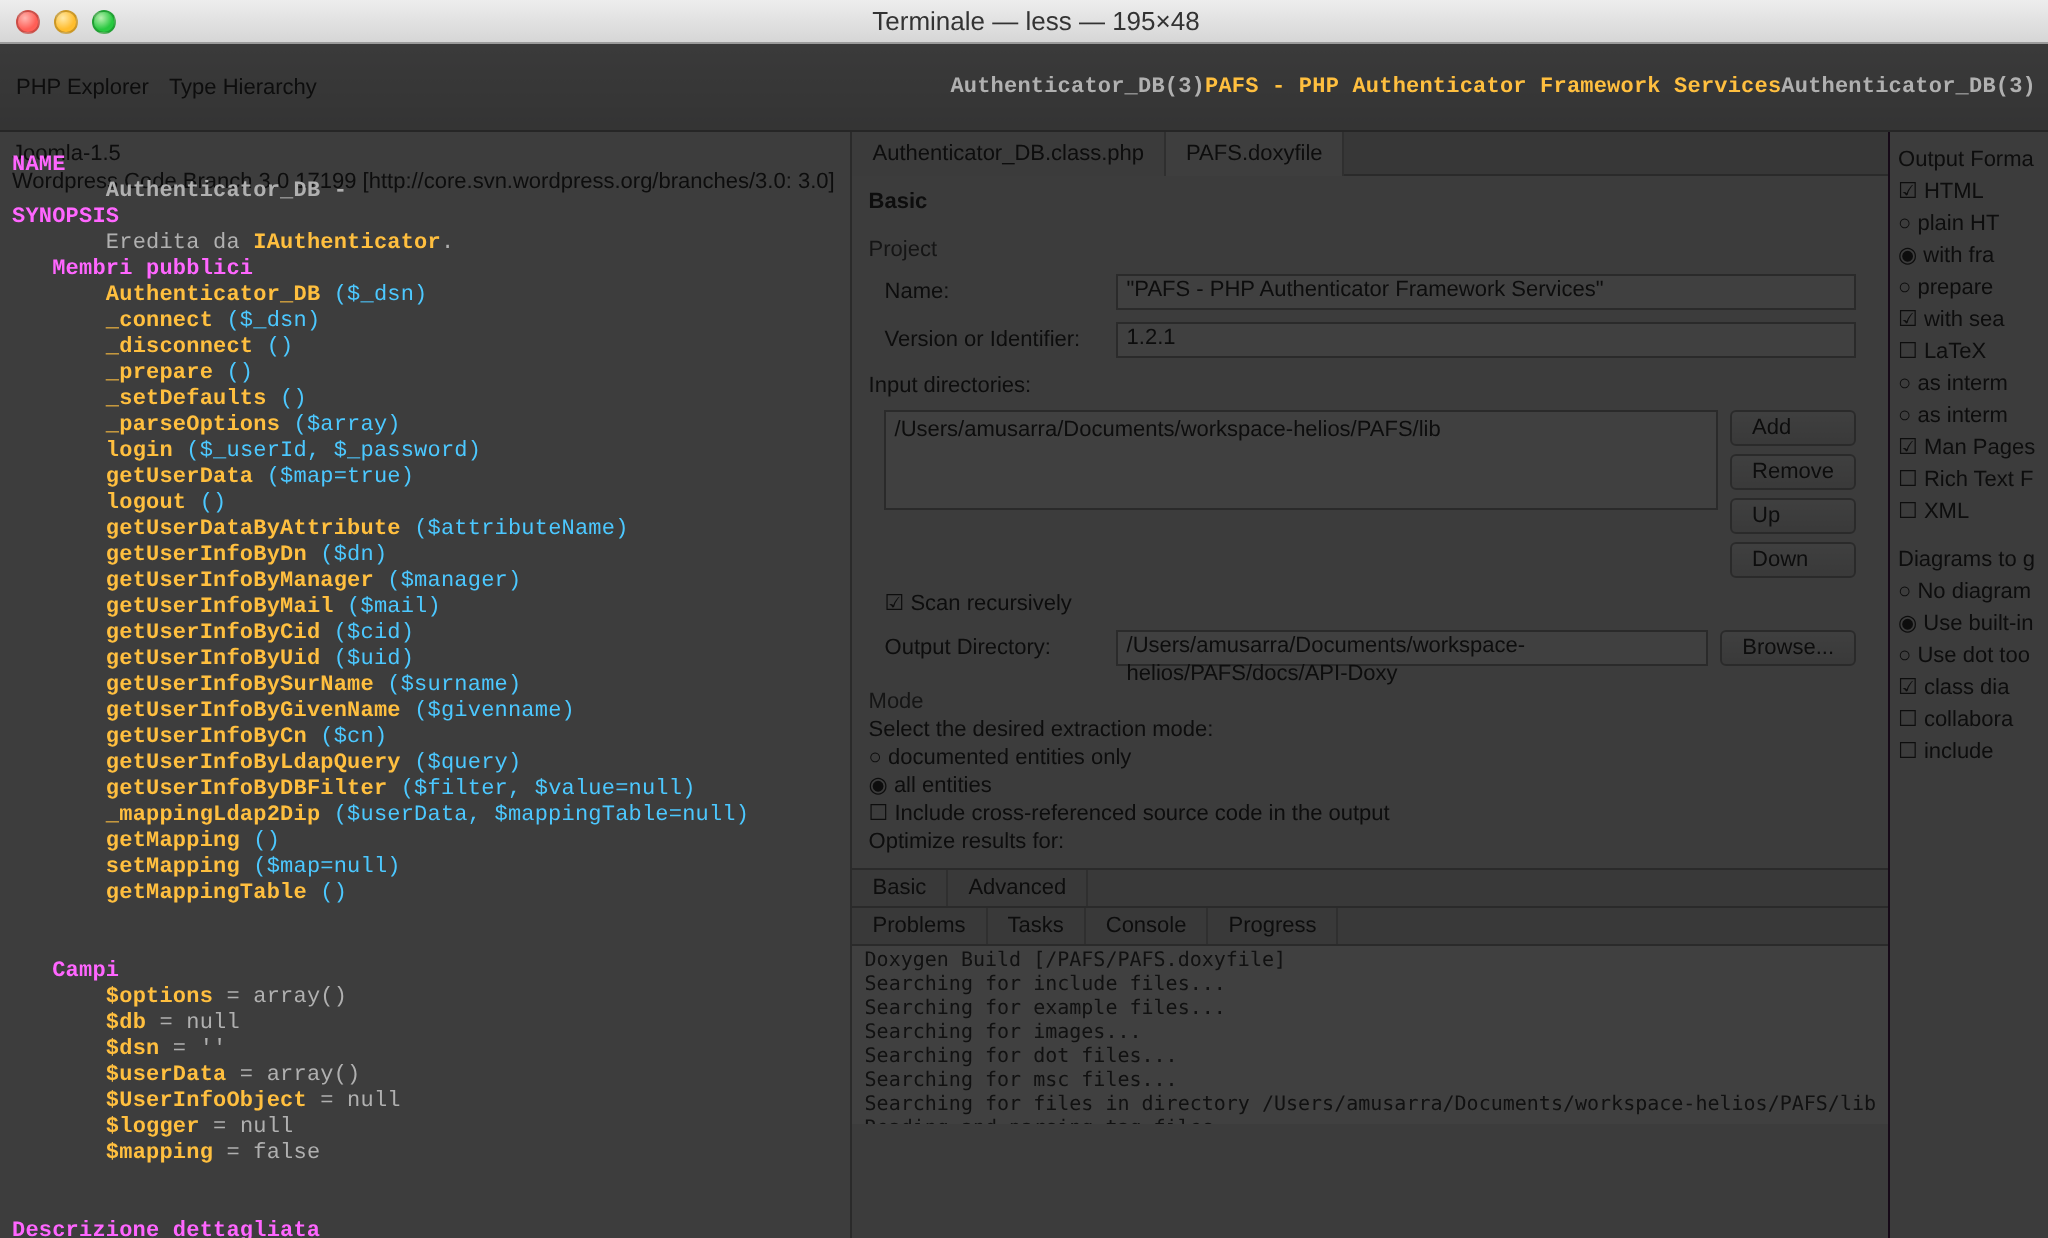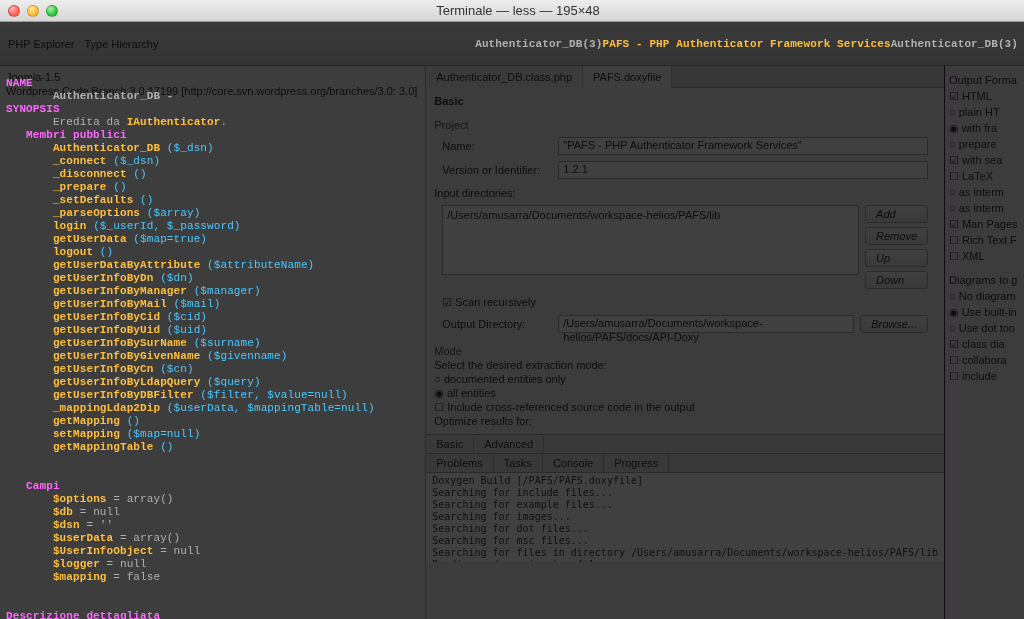--- a/index.html
+++ b/index.html
@@ -33,23 +33,23 @@
   .ide-left { width: 438px; background:#f3f3f3; border-right:1px solid #aaa; padding:4px 6px; }
   .ide-center { flex:1; display:flex; flex-direction:column; background:#efefef; }
   .ide-right { width:82px; background:#efefef; border-left:1px solid #701a75; padding:6px 4px; }
   .tabbar { height:22px; background:#dcdcdc; border-bottom:1px solid #aaa; display:flex; align-items:center; }
   .tab { padding:0 10px; height:22px; line-height:22px; border-right:1px solid #bbb; background:#eaeaea; }
   .tab.active { background:#f6f6f6; }
   .panel-title { font-weight:bold; padding:6px 8px; }
   .form-row { display:flex; align-items:center; padding:3px 8px; gap:6px; }
   .lbl { width:110px; color:#333; }
   .txt { flex:1; background:#fff; border:1px solid #aaa; height:18px; padding:0 4px; }
-  .btn { background:linear-gradient(#fdfdfd,#e5e5e5); border:1px solid #aaa; border-radius:3px; padding:1px 10px;font-style:italic; }
+  .btn { background:linear-gradient(#fdfdfd,#e5e5e5); border:1px solid #aaa; border-radius:3px; padding:1px 10px; }
   .side-btns { display:flex; flex-direction:column; gap:4px; }
-  .list { background:#fff; border:1px solid #aaa; height:70px; padding:2px 4px; flex:1; }
+  .list { background:#fff; border:1px solid #aaa; height:50px; padding:2px 4px; flex:1; }
   .chk::before { content:"☐ "; }
   .chk.on::before { content:"☑ "; }
   .rad::before { content:"○ "; }
   .rad.on::before { content:"◉ "; }
   .ide-section { padding:2px 8px 6px; }
   .ide-tabs2 { display:flex; gap:0; border-top:1px solid #aaa; background:#e3e3e3; }
   .ide-tabs2 .t { padding:2px 10px; border-right:1px solid #bbb; }
   .ide-console { background:#fff; border-top:1px solid #aaa; padding:2px 6px; height:90px; font-family:Menlo,monospace; color:#444; font-size:10px; line-height:12px; white-space:pre; overflow:hidden;}
   .ide-right .opt { padding:1px 0; }
 </style>

